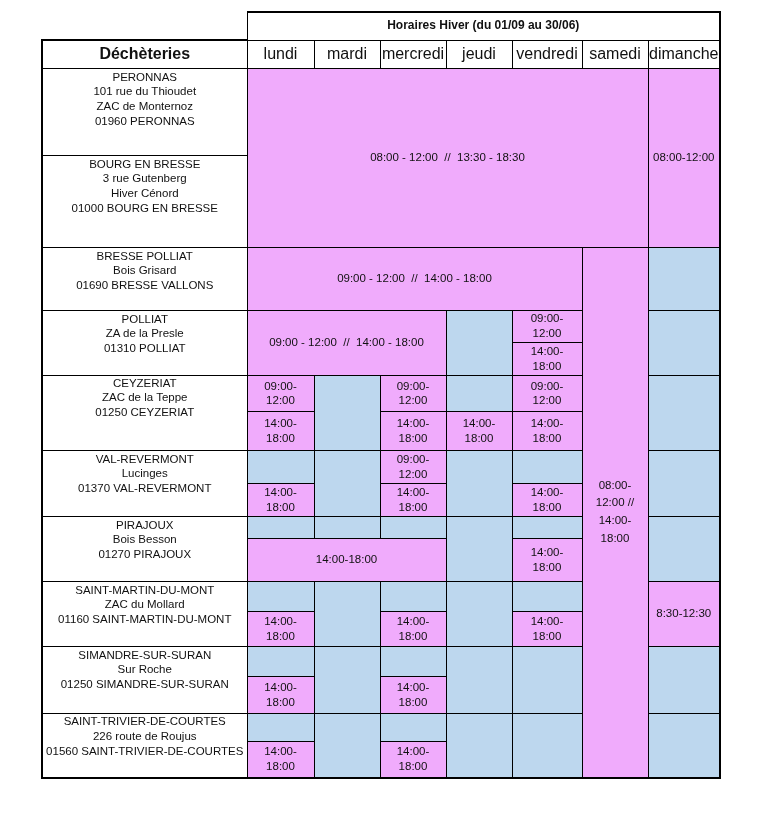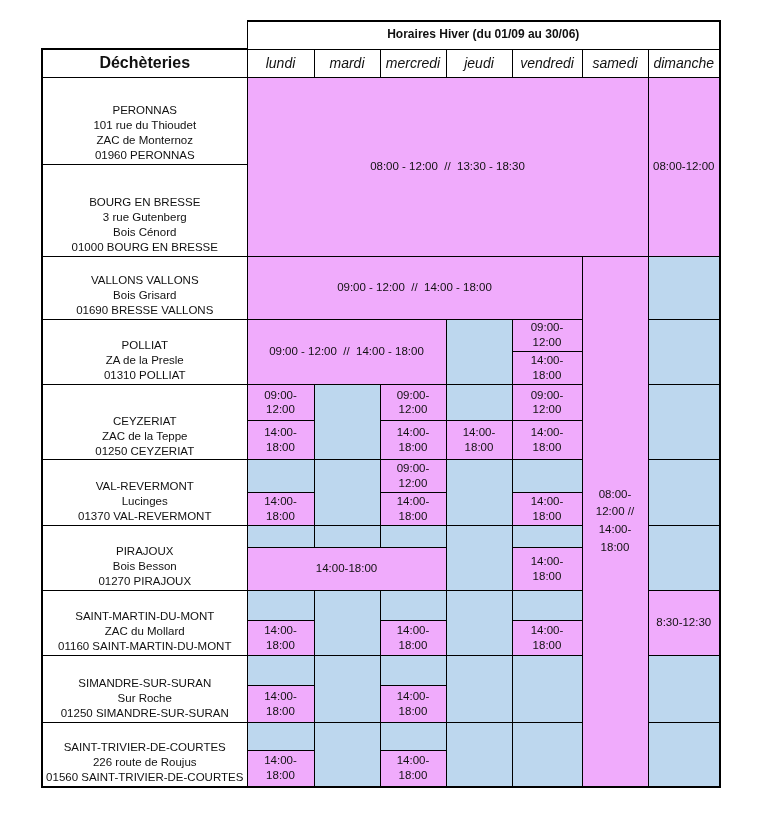--- a/index.html
+++ b/index.html
@@ -1,46 +1,46 @@
 <!DOCTYPE html>
 <html style="--closed: #BDD7EE;"><head>
 <meta charset="utf-8">
 <style>
   html,body{margin:0;padding:0;background:#ffffff;}
   body{
     width:759px;height:832px;position:relative;
     font-family:"Liberation Sans","DejaVu Sans",sans-serif;
     color:#111;
   }
-  .table-wrap{position:absolute;left:41px;top:20px;}
+  .table-wrap{position:absolute;left:41px;top:11px;}
   table{
     border-collapse:collapse;table-layout:fixed;width:678px;
   }
   td{
     border:1px solid #000;
     padding:0;
     text-align:center;
     vertical-align:middle;
     font-size:11.5px;
     line-height:1.3;
     overflow:hidden;
   }
   td.ghost{border:none;background:#fff;}
   td.title{font-weight:bold;font-size:12px;}
-  td.dayhdr{font-size:14px;font-style:italic;}
+  td.dayhdr{font-size:16px;}
   td.lbl{font-weight:bold;font-size:16px;}
   td.closed{background:var(--closed,#BDD7EE);}
   td.time{white-space:pre-wrap;background:#f0abfc;}
   td.sat{line-height:1.55;}
   .bt{border-top:2px solid #000;}
   .bl{border-left:2px solid #000;}
   .br{border-right:2px solid #000;}
   .bb{border-bottom:2px solid #000;}
   .locwrap{
-    display:flex;flex-direction:column;justify-content:flex-end;
+    display:flex;flex-direction:column;justify-content:flex-start;
     align-items:center;margin:0 auto;width:100%;
   }
   .locwrap div{width:100%;}
 </style>
 </head>
 <body>
 
 <div class="table-wrap">
 <table>
   <colgroup>
@@ -82,30 +82,30 @@
     </td>
     <td class="time" colspan="6" rowspan="2">08:00 - 12:00  //  13:30 - 18:30</td>
     <td class="time br" rowspan="2">08:00-12:00</td>
   </tr>
 
   <tr style="height:92px">
     <td class="loc bl">
       <div class="locwrap" style="height:89px">
         <div>BOURG EN BRESSE</div>
         <div>3 rue Gutenberg</div>
-        <div>Bois Cénord</div>
+        <div>Hiver Cénord</div>
         <div>01000 BOURG EN BRESSE</div>
       </div>
     </td>
   </tr>
 
   <tr style="height:63px">
     <td class="loc bl">
       <div class="locwrap" style="height:60px">
-        <div>VALLONS VALLONS</div>
+        <div>BRESSE POLLIAT</div>
         <div>Bois Grisard</div>
         <div>01690 BRESSE VALLONS</div>
       </div>
     </td>
     <td class="time" colspan="5">09:00 - 12:00  //  14:00 - 18:00</td>
     <td class="time sat bb" rowspan="15">08:00-
 12:00 //
 14:00-
 18:00</td>
     <td class="closed br"></td>

